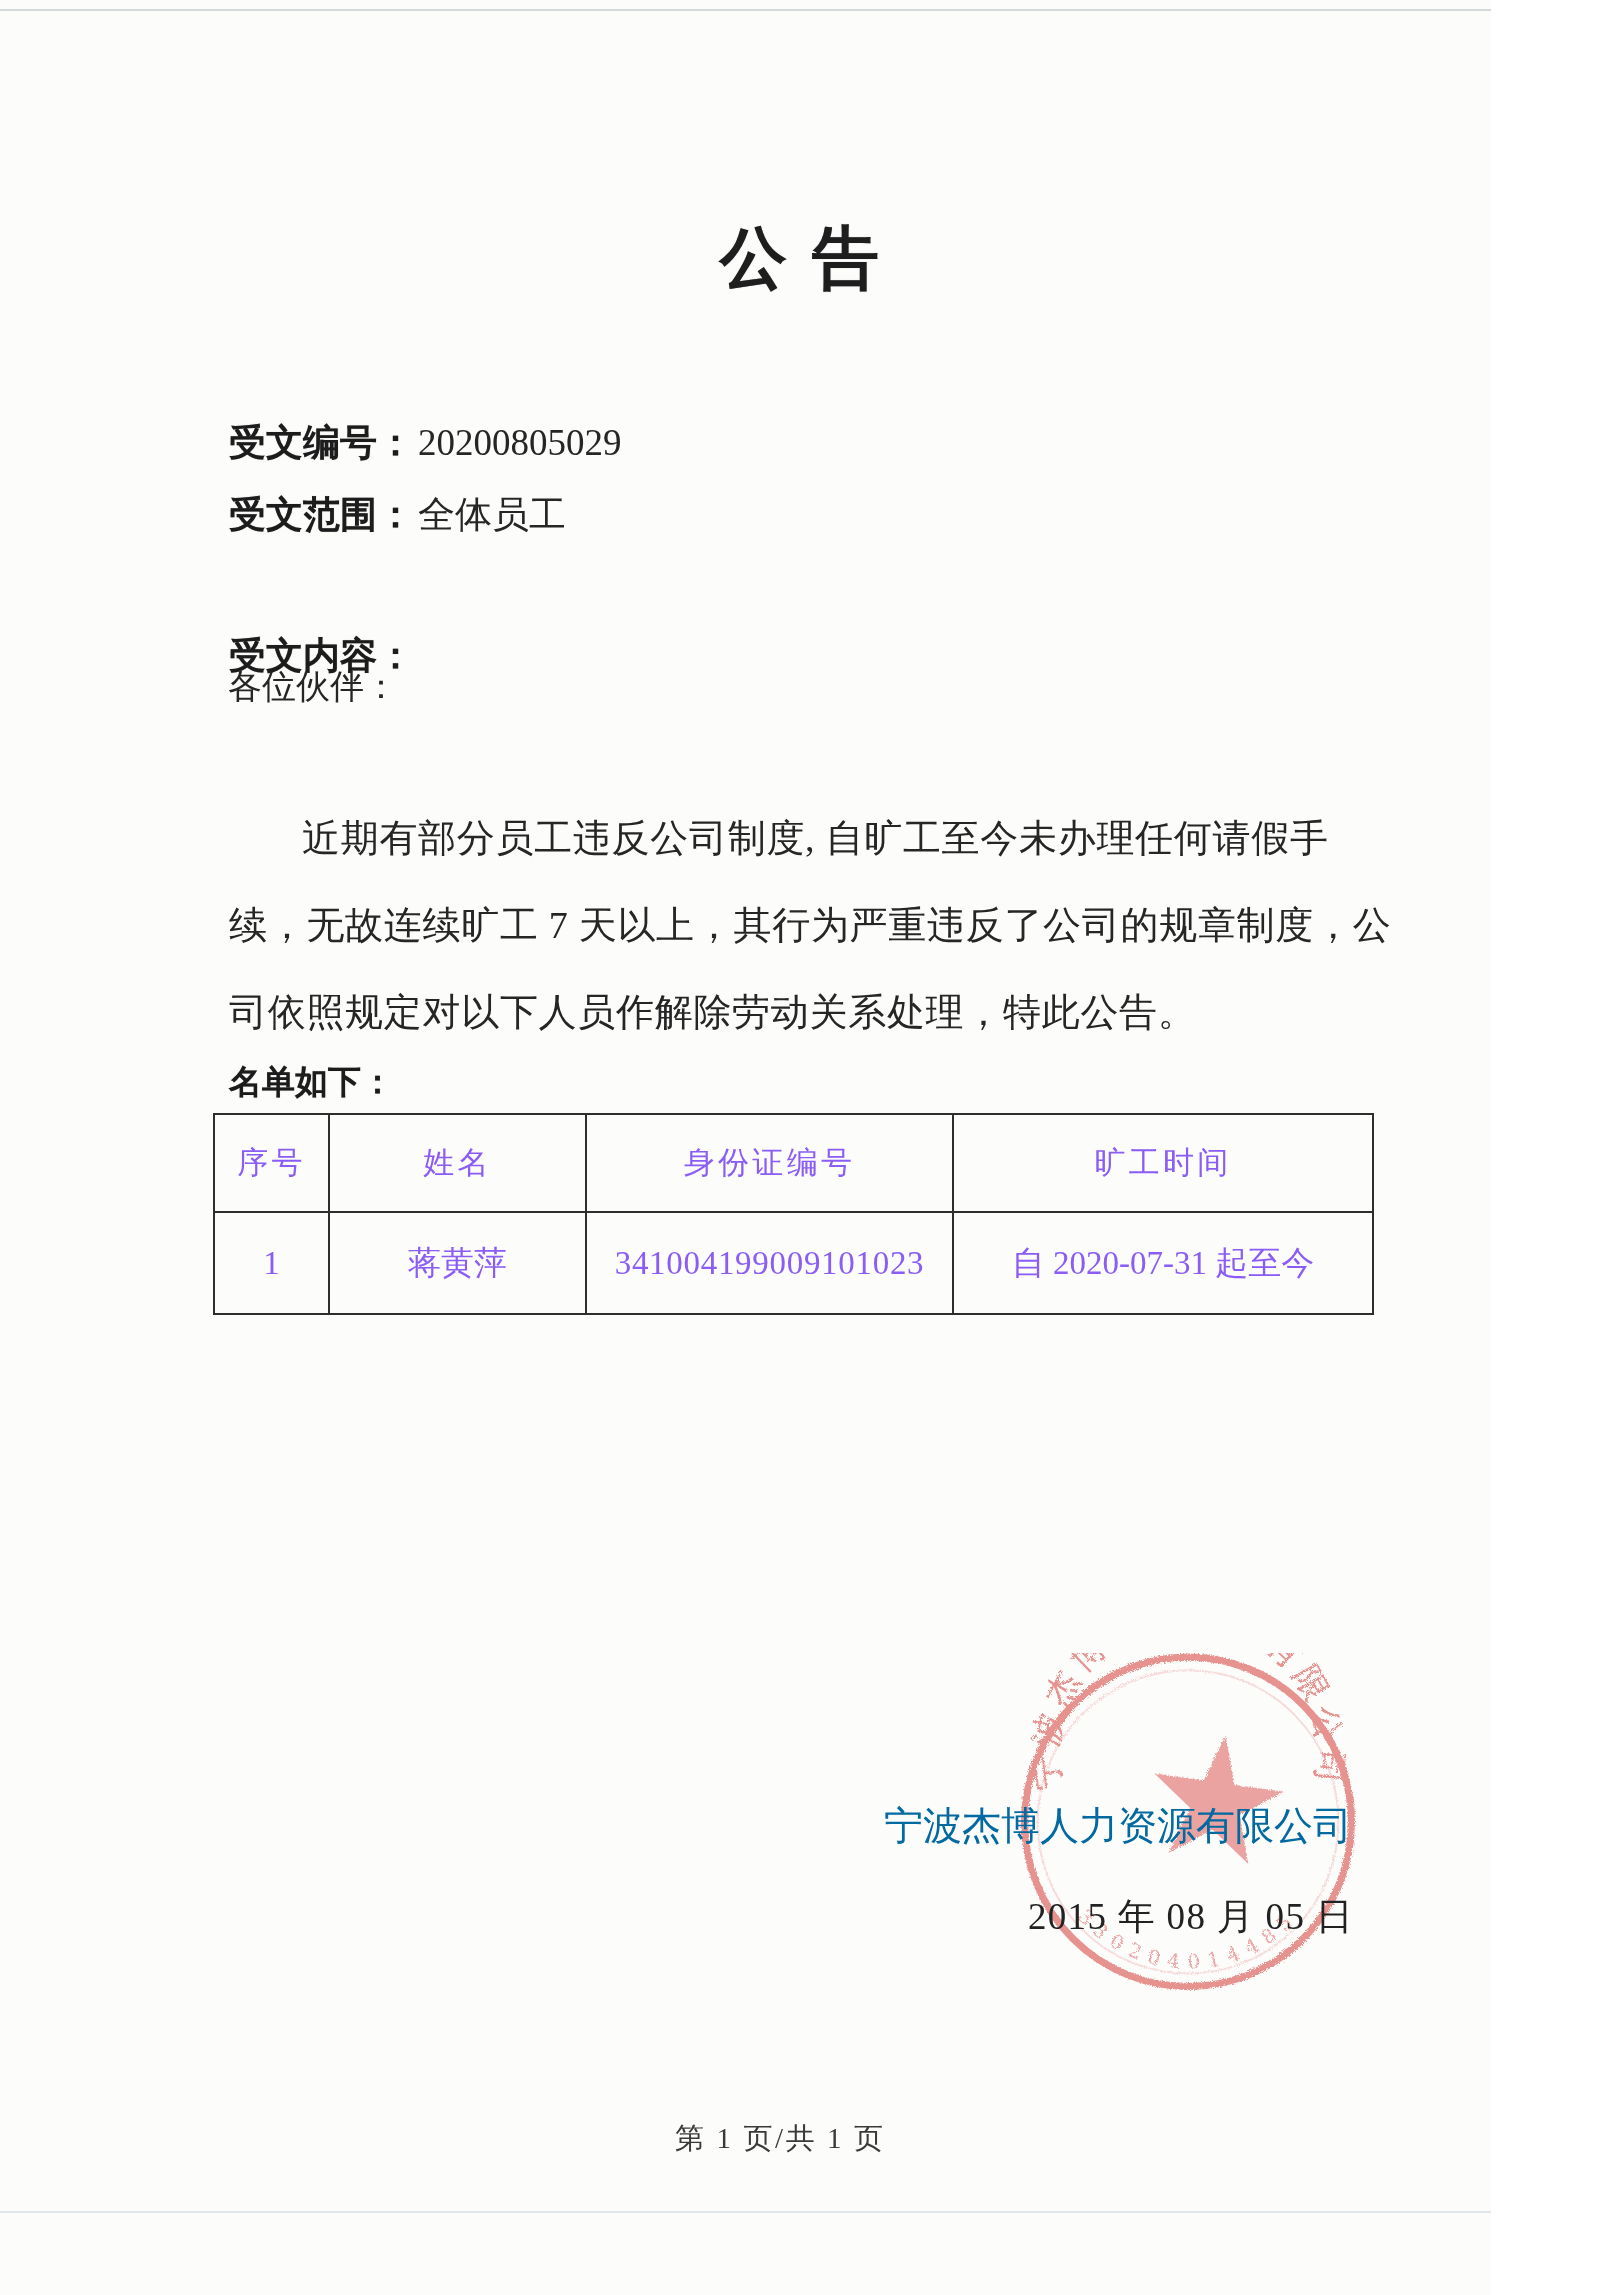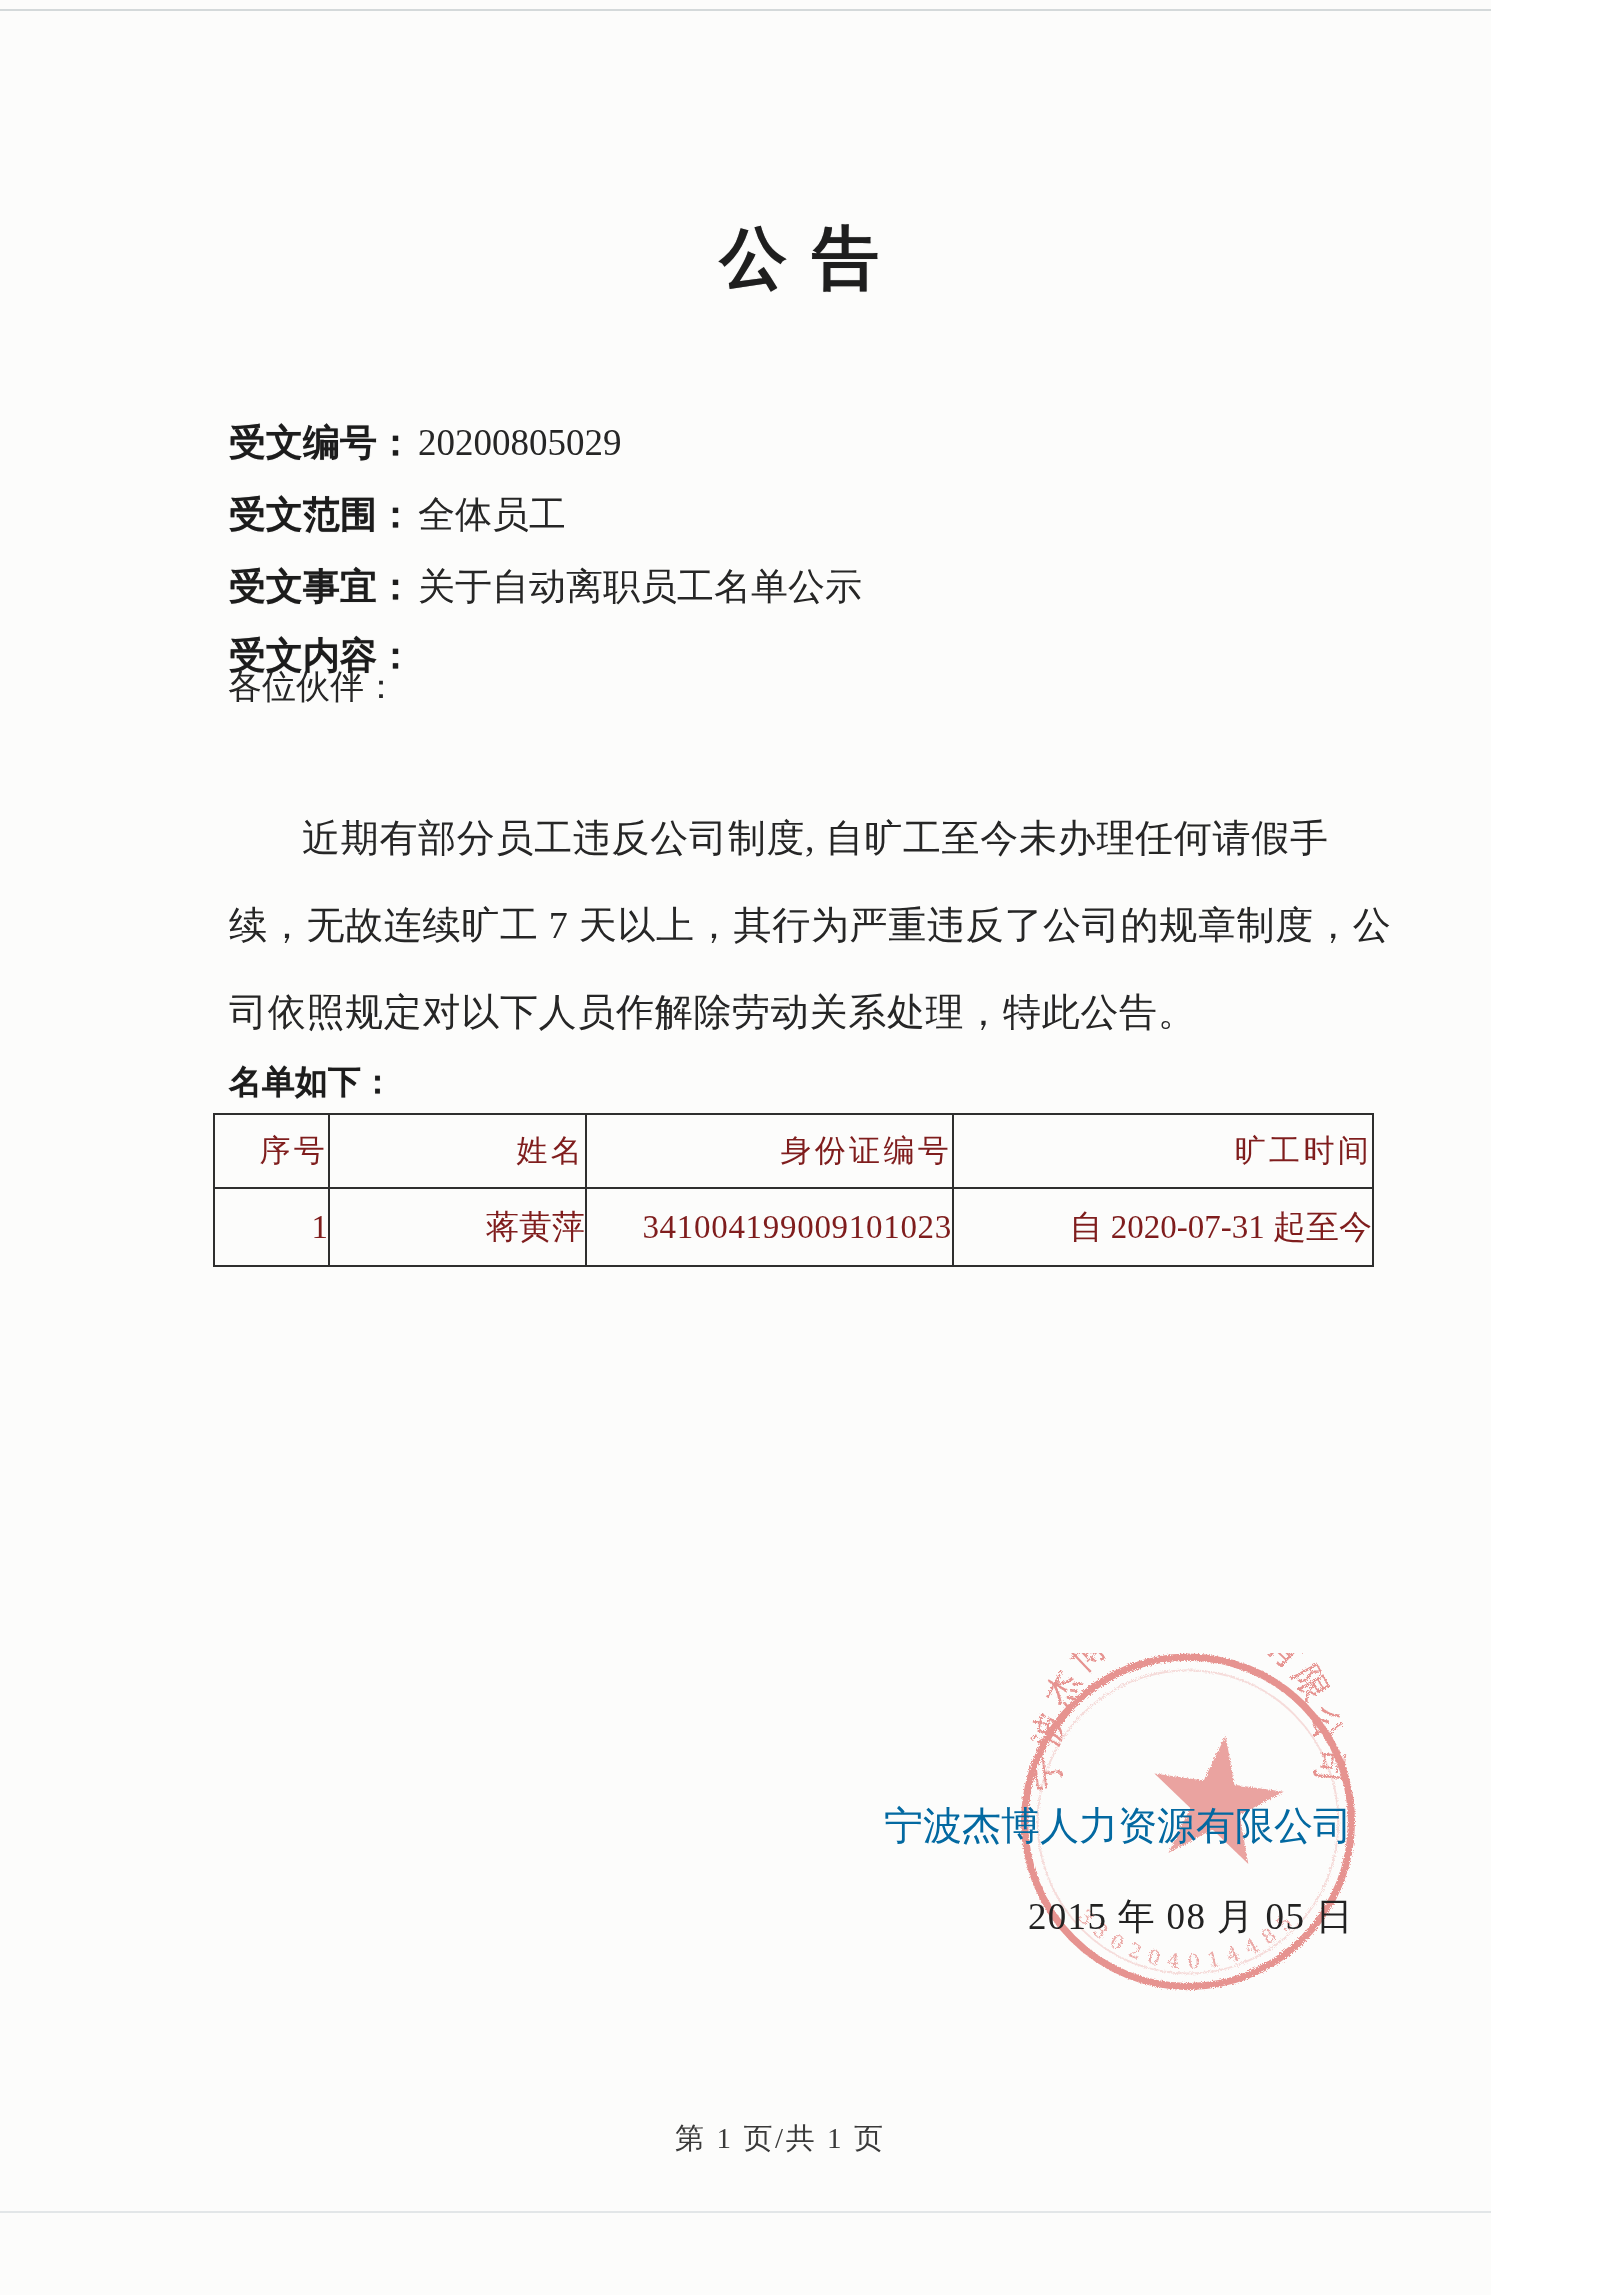--- a/index.html
+++ b/index.html
@@ -33,22 +33,22 @@
   .salutation{position:absolute;left:228px;top:664px;font-size:34px;white-space:nowrap;color:#262626;}
 
   .bodyline{position:absolute;left:229px;white-space:nowrap;font-size:38px;color:#262626;letter-spacing:0.7px;}
   .bl0{top:813px;left:302px;} .bl1{top:900px;} .bl2{top:987px;}
 
   .list-label{position:absolute;left:229px;top:1060px;font-size:33px;font-weight:bold;color:#1c1c1c;white-space:nowrap;text-shadow:0 0 0.7px rgba(20,20,20,.5);}
 
   .tbl-wrap{position:absolute;left:213px;top:1113px;}
   table.roster{border-collapse:collapse;table-layout:fixed;}
   table.roster td,table.roster th{
-    border:2px solid #2e2e2e;text-align:right;vertical-align:middle;
-    font-weight:normal;color:#7f1d1d;padding:0;
+    border:2px solid #2e2e2e;text-align:center;vertical-align:middle;
+    font-weight:normal;color:#8b5cf6;padding:12px;
   }
   table.roster th{height:72px;font-size:31px;letter-spacing:3.3px;}
   table.roster td{height:76px;font-size:33px;}
   .c0{width:115px;} .c1{width:257px;} .c2{width:367px;} .c3{width:420px;}
   td.idnum{font-size:31px;letter-spacing:0.7px;}
 
   .seal{position:absolute;left:1020px;top:1653px;width:336px;height:339px;z-index:1;}
   .sig-company{
     position:absolute;left:884px;top:1799px;z-index:2;
     font-size:39px;white-space:nowrap;color:#0369a1;letter-spacing:0px;
@@ -71,23 +71,20 @@
   <div class="scan-right"></div>
   <div class="scan-bottom"></div>
 
   <h1 class="title">公 告</h1>
 
   <div class="field f0">
     <span class="lab">受文编号：</span><span class="val">20200805029</span>
   </div>
   <div class="field f1">
     <span class="lab">受文范围：</span><span class="val">全体员工</span>
-  </div>
-  <div class="field f2">
-    <span class="lab">受文事宜：</span><span class="val">关于自动离职员工名单公示</span>
   </div>
   <div class="field f3">
     <span class="lab">受文内容：</span><span class="val"></span>
   </div>
 
   <div class="salutation">各位伙伴：</div>
 
   <div class="bodyline bl0">近期有部分员工违反公司制度, 自旷工至今未办理任何请假手</div>
   <div class="bodyline bl1">续，无故连续旷工 7 天以上，其行为严重违反了公司的规章制度，公</div>
   <div class="bodyline bl2">司依照规定对以下人员作解除劳动关系处理，特此公告。</div>

